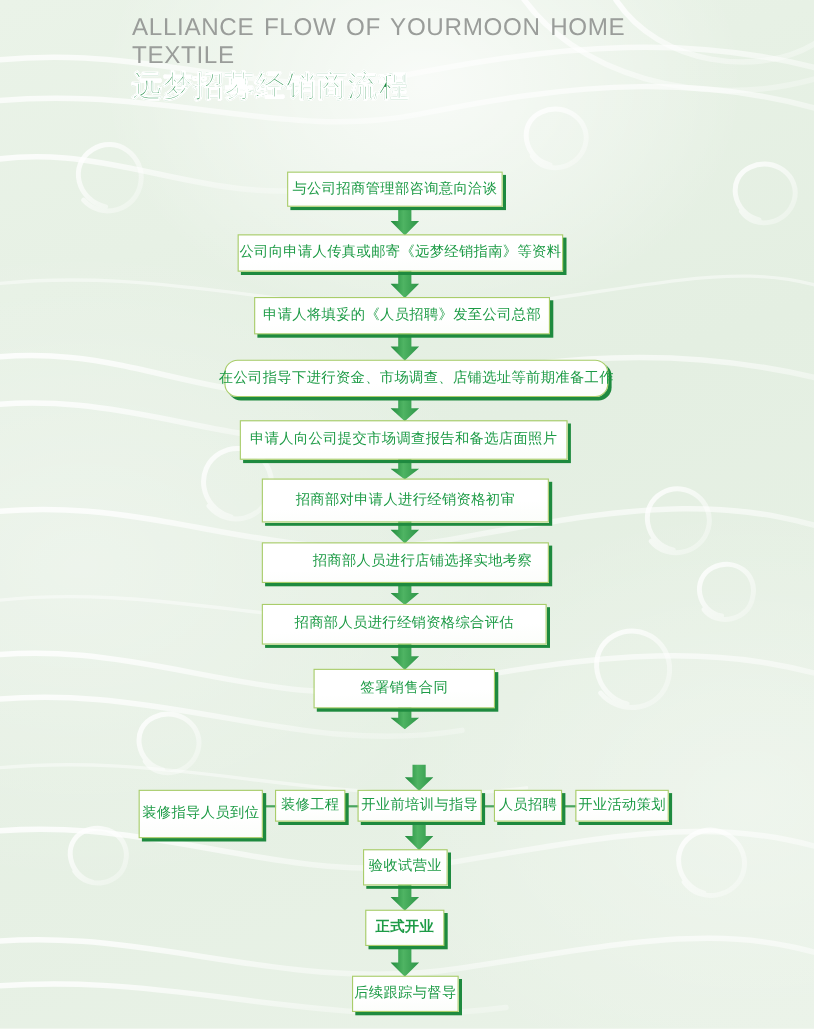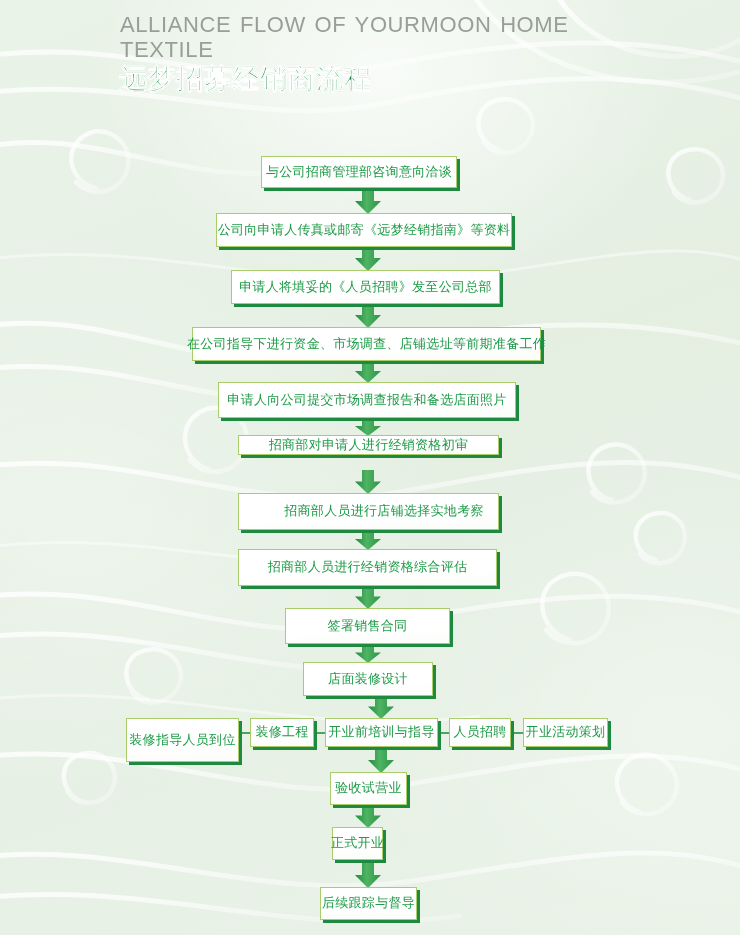--- a/index.html
+++ b/index.html
@@ -332,30 +332,29 @@
           <path fill="url(#aga13)" d="M7 0 H19 V16 H26 L13 29 L0 16 H7 Z"></path>
         </svg>
       </div>
       <div class="hconn" style="left: 239px; top: 732px; width: 13px;"></div>
       <div class="hconn" style="left: 314px; top: 732px; width: 12px;"></div>
       <div class="hconn" style="left: 438px; top: 732px; width: 12px;"></div>
       <div class="hconn" style="left: 511px; top: 732px; width: 13px;"></div>
       <div class="node" style="left: 261px; top: 156px; width: 196px; height: 32px;">与公司招商管理部咨询意向洽谈</div>
       <div class="node" style="left: 216px; top: 213px; width: 296px; height: 34px;">公司向申请人传真或邮寄《远梦经销指南》等资料</div>
       <div class="node" style="left: 231px; top: 270px; width: 269px; height: 34px;">申请人将填妥的《人员招聘》发至公司总部</div>
-      <div class="node" style="left: 192px; top: 327px; width: 349px; height: 34px;">在公司指导下进行资金、市场调查、店铺选址等前期准备工作</div>
+      <div class="node" style="left: 204px; top: 327px; width: 349px; height: 34px; border-radius: 12px;">在公司指导下进行资金、市场调查、店铺选址等前期准备工作</div>
       <div class="node" style="left: 218px; top: 382px; width: 298px; height: 36px;">申请人向公司提交市场调查报告和备选店面照片</div>
-      <div class="node" style="left: 238px; top: 435px; width: 261px; height: 20px;">招商部对申请人进行经销资格初审</div>
+      <div class="node" style="left: 238px; top: 435px; width: 261px; height: 40px;">招商部对申请人进行经销资格初审</div>
       <div class="node" style="left: 238px; top: 493px; width: 261px; height: 37px; padding-left: 31px;">招商部人员进行店铺选择实地考察</div>
       <div class="node" style="left: 238px; top: 549px; width: 259px; height: 37px;">招商部人员进行经销资格综合评估</div>
       <div class="node" style="left: 285px; top: 608px; width: 165px; height: 36px;">签署销售合同</div>
-      <div class="node" style="left: 303px; top: 662px; width: 130px; height: 34px;">店面装修设计</div>
       <div class="node compact" style="left: 126px; top: 718px; width: 113px; height: 44px;">装修指导人员到位</div>
       <div class="node compact" style="left: 250px; top: 718px; width: 64px; height: 29px;">装修工程</div>
       <div class="node compact" style="left: 325px; top: 718px; width: 113px; height: 29px;">开业前培训与指导</div>
       <div class="node compact" style="left: 449px; top: 718px; width: 62px; height: 29px;">人员招聘</div>
       <div class="node compact" style="left: 523px; top: 718px; width: 85px; height: 29px;">开业活动策划</div>
       <div class="node compact" style="left: 330px; top: 772px; width: 77px; height: 33px;">验收试营业</div>
-      <div class="node compact" style="left: 332px; top: 827px; width: 51px; height: 33px;">正式开业</div>
+      <div class="node compact" style="left: 332px; top: 827px; width: 72px; height: 33px; font-weight: bold;">正式开业</div>
       <div class="node compact" style="left: 320px; top: 887px; width: 97px; height: 33px;">后续跟踪与督导</div>
     </div>
 
 </div>
 
 </body></html>

